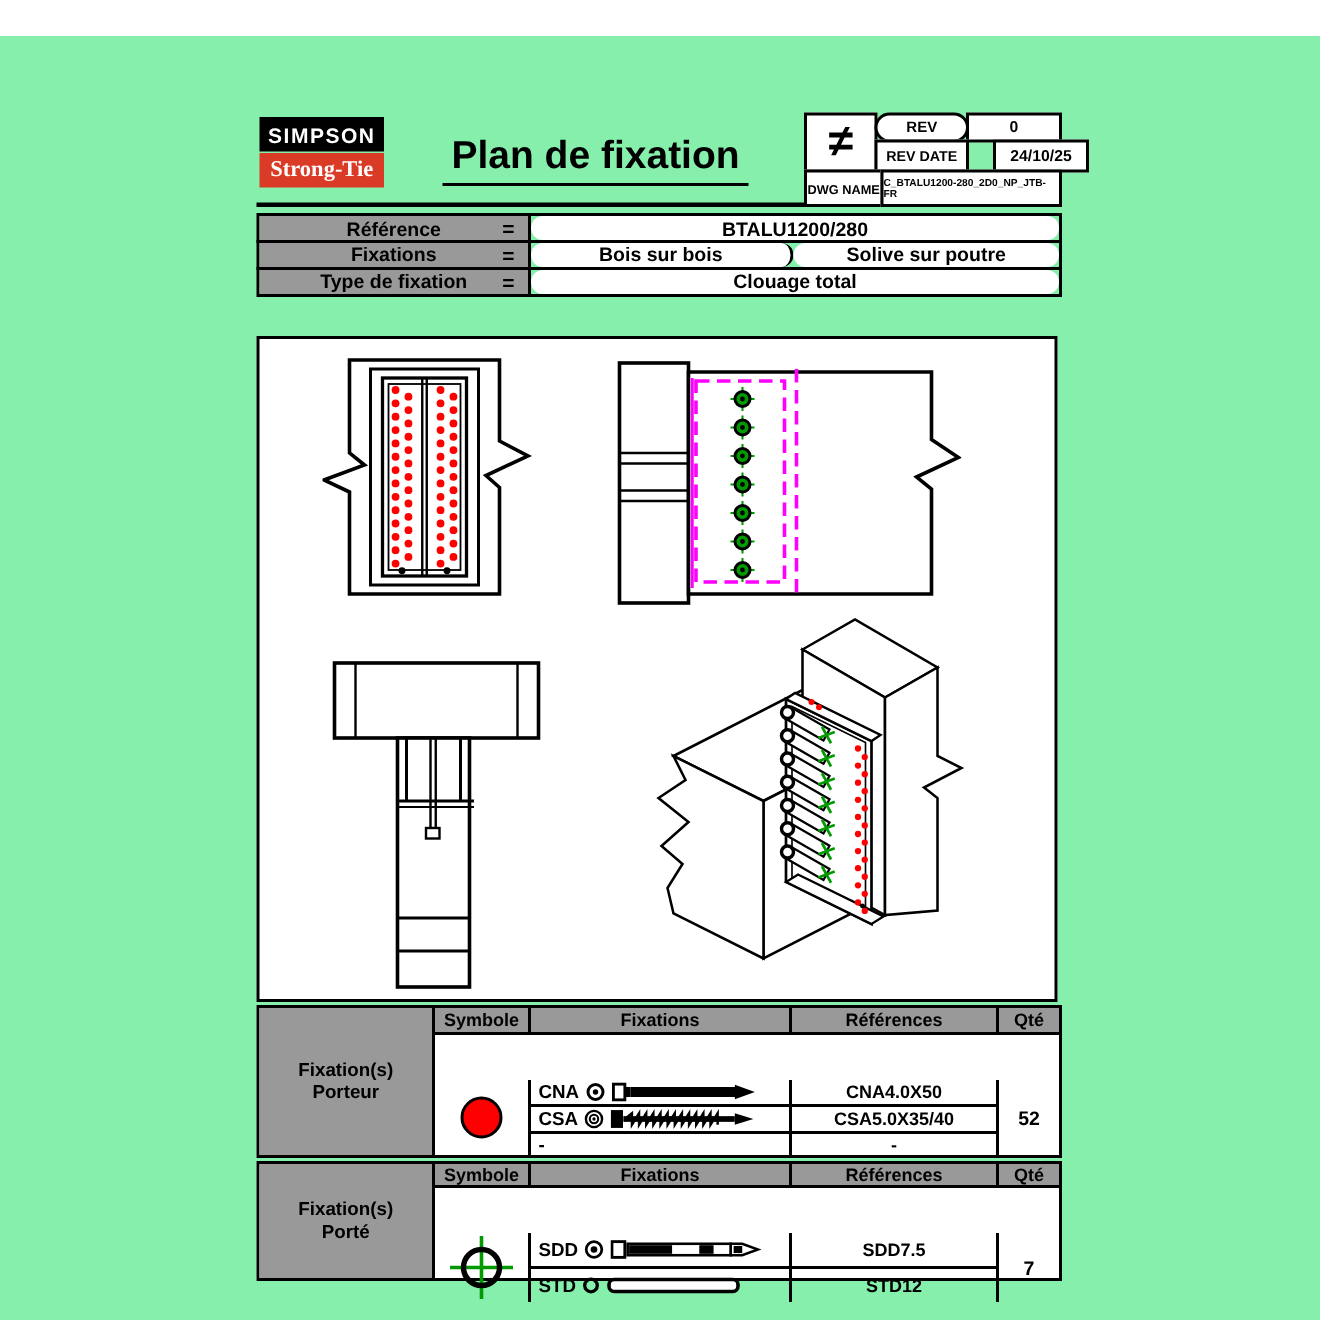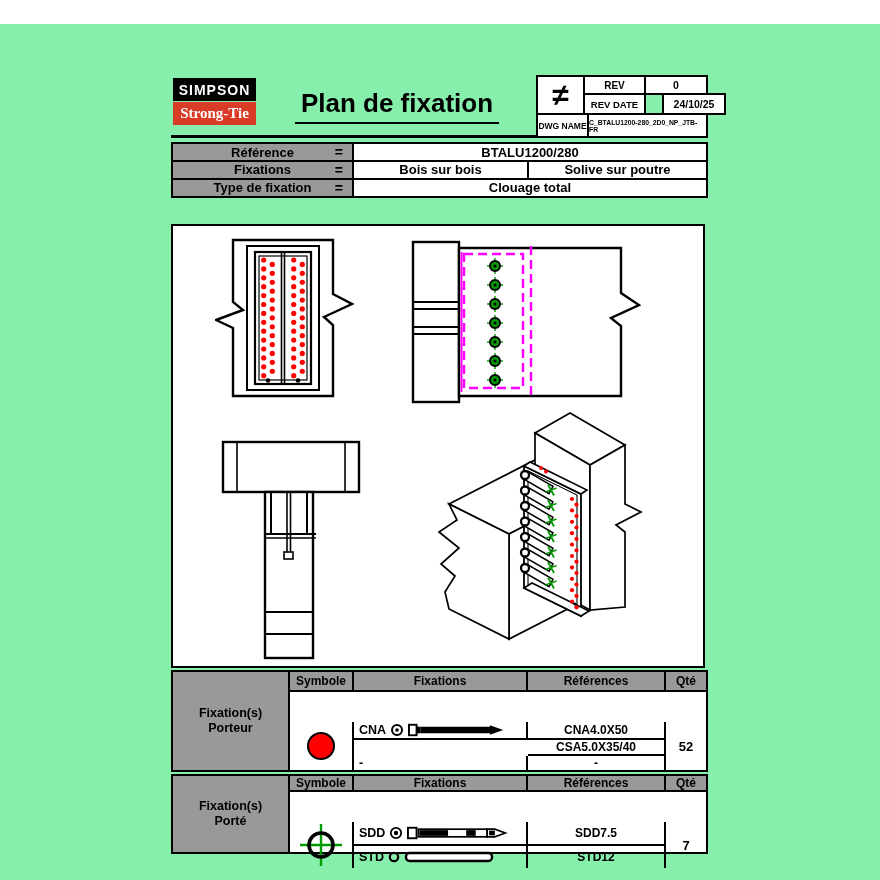--- a/index.html
+++ b/index.html
@@ -14,35 +14,35 @@
   .logo-top{background:#000;color:#fff;font-weight:bold;font-size:14px;letter-spacing:1px;
             text-align:center;padding:4px 2px 3px;}
   .logo-bot{background:var(--logored,#DA3B26);color:#fff;font-family:"Liberation Serif","DejaVu Serif",serif;
             font-weight:bold;font-size:15px;text-align:center;padding:3px 2px;margin-top:1px;}
   .title-wrap{position:absolute;left:90px;top:14px;width:272px;text-align:center;}
   .title{display:inline-block;font-size:26px;font-weight:bold;border-bottom:2.5px solid #000;padding:0 6px 3px;}
   .revbox{position:absolute;right:0;top:1px;width:172px;height:63px;}
   .rcell{position:absolute;border:2.2px solid #000;display:flex;align-items:center;justify-content:center;
          font-weight:bold;background:#fff;}
   .neq{left:0;top:0;width:49px;height:40px;font-size:30px;}
-  .rev-l{left:47px;top:0;width:63px;height:20px;font-size:10px;}
+  .rev-l{left:47px;top:0;width:63px;height:20px;font-size:10px;border-radius:10px;}
   .rev-v{left:108px;top:0;width:64px;height:20px;font-size:10.5px;}
   .revd-l{left:47px;top:18px;width:63px;height:22px;font-size:9.5px;}
   .revd-v{left:126px;top:18px;width:64px;height:22px;font-size:10.5px;}
   .dwg-l{left:0;top:38px;width:53px;height:25px;font-size:8.5px;}
   .dwg-v{left:51px;top:38px;width:121px;height:25px;font-size:6.8px;}
 
   
   .info{position:absolute;left:0;top:68px;width:100%;}
   .irow{display:flex;border:2.2px solid #000;margin-top:-2.2px;height:20px;}
   .irow:first-child{margin-top:0;}
   .ilabel{width:181px;background:var(--gray,#999);border-right:2.2px solid #000;position:relative;
           display:flex;align-items:center;justify-content:center;font-weight:bold;font-size:13px;}
   .ieq{position:absolute;right:9px;font-size:14px;font-weight:bold;}
-  .ival{flex:1;display:flex;align-items:center;justify-content:center;font-weight:bold;font-size:13px;background:#fff;}
+  .ival{flex:1;display:flex;align-items:center;justify-content:center;font-weight:bold;font-size:13px;background:#fff;border-radius:10px;}
   .ival.split{flex:none;width:175px;border-right:2.2px solid #000;}
 
   
   .canvas{position:absolute;left:0;top:150px;width:534px;height:444px;border:2.5px solid #000;background:#fff;}
   .dv{position:absolute;}
 
   
   .fixtable{position:absolute;left:0;width:537px;border:2.8px solid #000;display:flex;background:#fff;}
   .ft1{top:596px;height:102px;}
   .ft2{top:700px;height:80px;}
@@ -336,20 +336,34 @@
               <circle cx="7" cy="7" r="5" fill="none" stroke="#000" stroke-width="2"></circle>
                 <circle cx="7" cy="7" r="1.8" fill="#000"></circle>
             </svg>
             <svg width="100" height="16" viewBox="0 0 105 16">
               <rect x="1" y="2.5" width="8" height="11" fill="#fff" stroke="#000" stroke-width="2"></rect>
               <rect x="9" y="4.5" width="4" height="7" fill="#000"></rect>
               <polygon points="13,4.5 86,4.5 86,3 100,8 86,13 86,11.5 13,11.5" fill="#000"></polygon>
             </svg>
           </div>
           <div class="refcell" style="grid-row:1">CNA4.0X50</div>
+          <div class="fixcell" style="grid-row:2">
+            <span class="fcode">CSA</span>
+            <svg width="14" height="14" viewBox="0 0 14 14">
+              <circle cx="7" cy="7" r="5.4" fill="none" stroke="#000" stroke-width="1.6"></circle>
+              <circle cx="7" cy="7" r="2.8" fill="none" stroke="#000" stroke-width="1.4"></circle>
+              <circle cx="7" cy="7" r="1.1" fill="#000"></circle>
+            </svg>
+            <svg width="100" height="16" viewBox="0 0 105 16">
+              <rect x="1" y="2.5" width="7" height="11" fill="#000" stroke="#000" stroke-width="1.5"></rect>
+              <rect x="9" y="6" width="78" height="4" fill="#000"></rect>
+              <path d="M10,8 l5,-4 v8 l5,-8 v8 l5,-8 v8 l5,-8 v8 l5,-8 v8 l5,-8 v8 l5,-8 v8 l5,-8 v8 l5,-8 v8 l5,-8 v8 l5,-8 v8 l5,-8 v8 l5,-8 v8" fill="none" stroke="#000" stroke-width="1.7"></path>
+              <polygon points="87,4 100,8 87,12" fill="#000"></polygon>
+            </svg>
+          </div>
           <div class="refcell" style="grid-row:2">CSA5.0X35/40</div>
           <div class="fixcell lastrow" style="grid-row:3">
             <span class="fcode">-</span>
           </div>
           <div class="refcell lastrow" style="grid-row:3">-</div>
           <div class="qtycell span3">52</div>
         </div>
       </div>
     </div>
 

